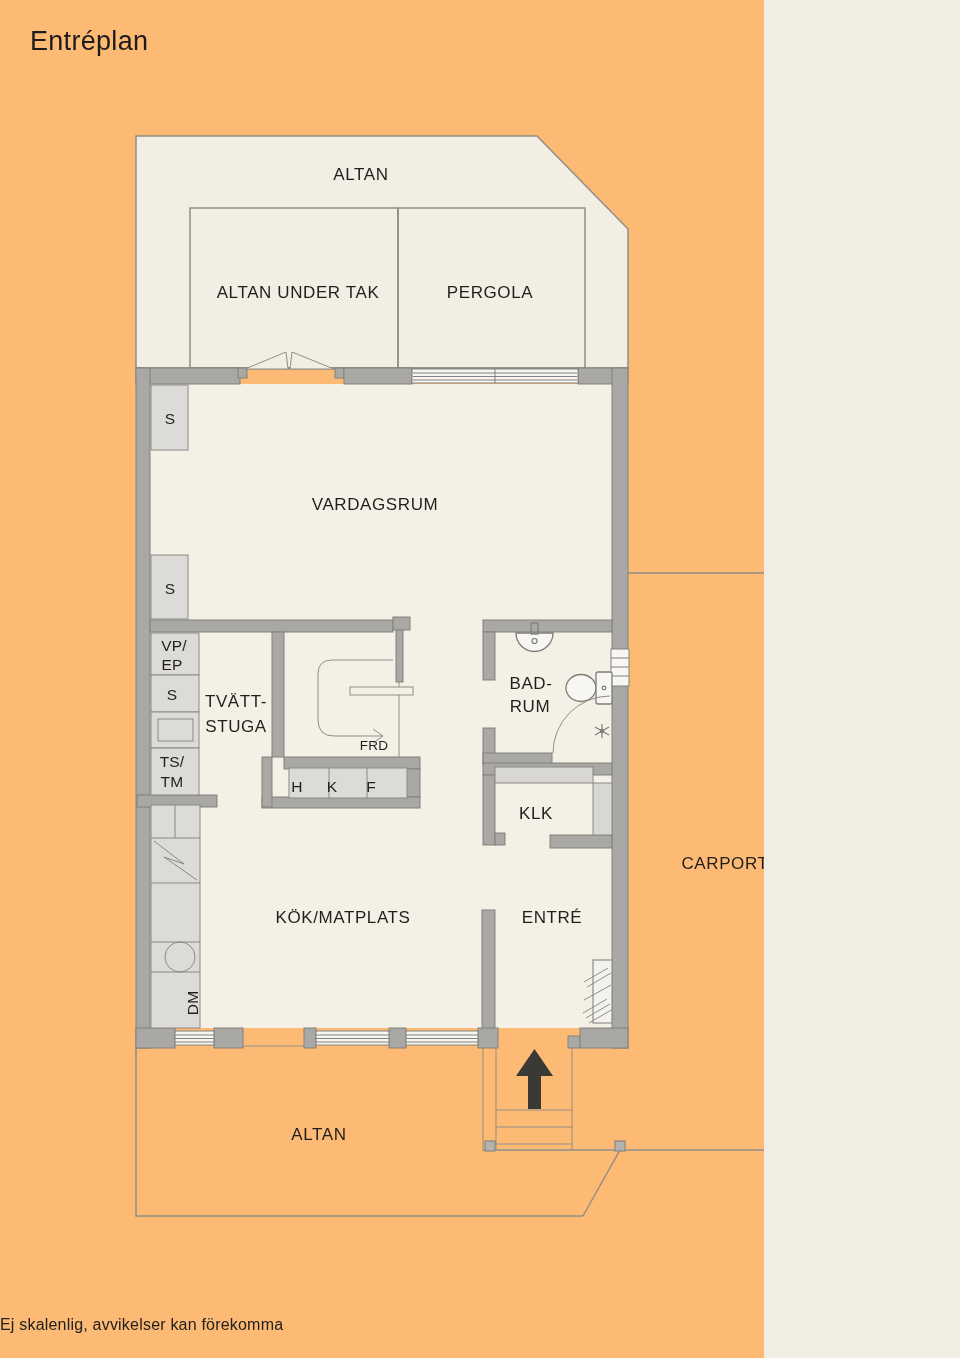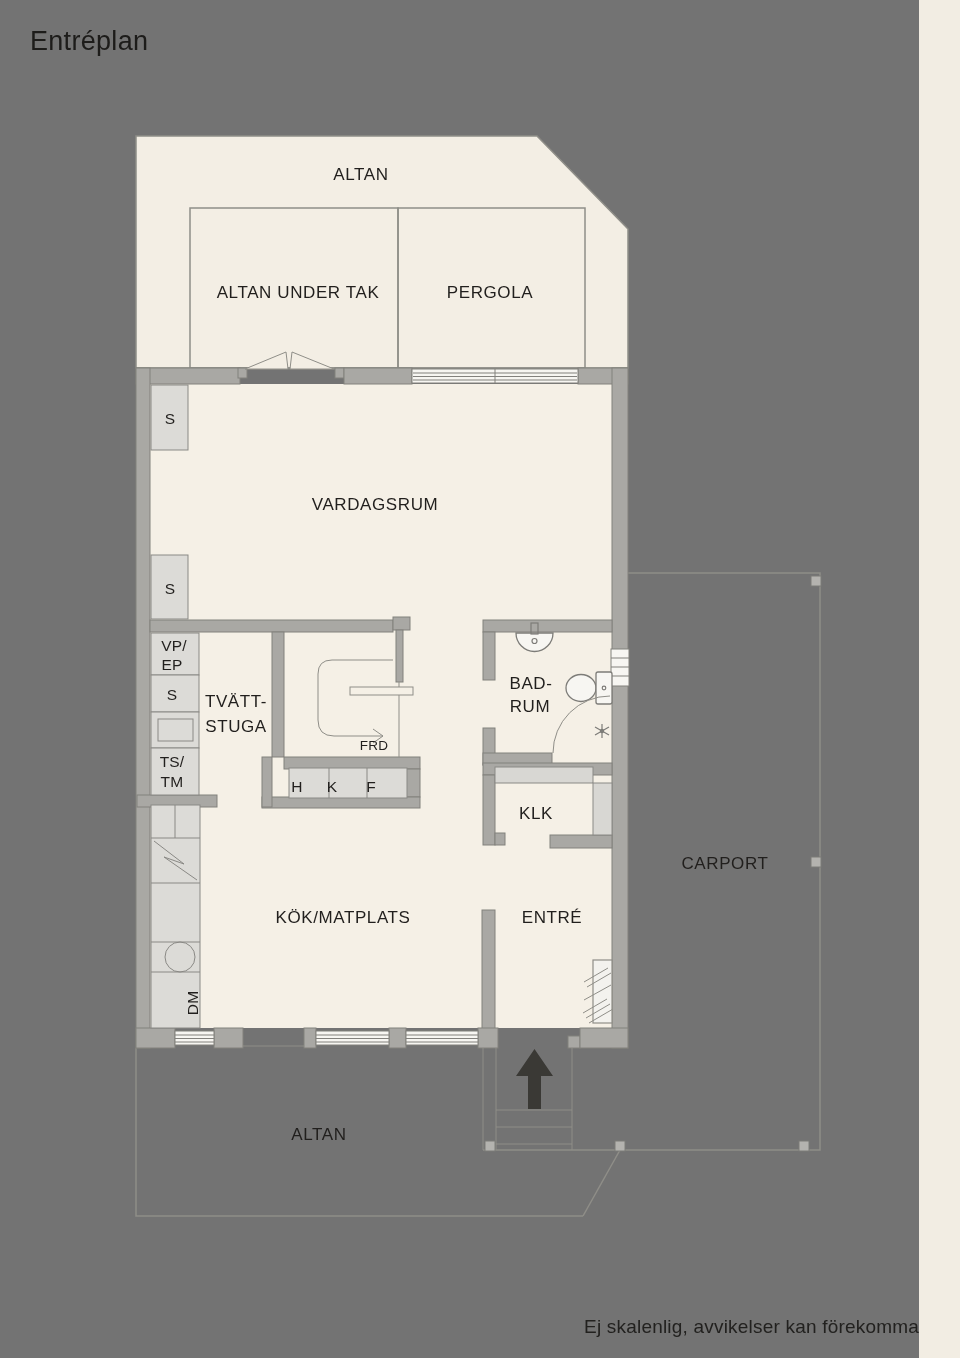--- a/index.html
+++ b/index.html
@@ -1,19 +1,19 @@
 <!DOCTYPE html>
 <html><head>
 <meta charset="utf-8">
 <style>
   html,body{margin:0;padding:0;}
   body{background:#f2ede3;font-family:"Liberation Sans",sans-serif;}
-  .page{position:relative;width:892px;height:1358px;background:#737373;overflow:hidden;padding-left:27px;}
+  .page{position:relative;width:764px;height:1358px;background:#fdba74;overflow:hidden;}
   .page-title{position:absolute;left:30px;top:26px;font-size:27px;font-weight:400;color:#1d1c1a;letter-spacing:0.3px;}
-  .footer-note{position:absolute;left:0;top:1316px;width:100%;text-align:right;font-size:19px;color:#22211f;letter-spacing:0.2px;}
+  .footer-note{position:absolute;left:0;top:1316px;width:100%;text-align:left;font-size:16px;color:#22211f;letter-spacing:0.2px;}
   svg.plan{position:absolute;left:0;top:0;}
   .wall{fill:#a9a8a4;stroke:#82817d;stroke-width:1;}
   .thin{fill:none;stroke:#8f8e88;stroke-width:1.5;}
   .thin1{fill:none;stroke:#8f8e88;stroke-width:1;}
   .box{fill:#dcdbd7;stroke:#8a8985;stroke-width:1;}
   .boxline{fill:none;stroke:#8a8985;stroke-width:1;}
   .win{fill:#f7f6f2;stroke:#82817d;stroke-width:1;}
   .winline{fill:none;stroke:#82817d;stroke-width:1;}
   .fix{fill:#f7f6f2;stroke:#7d7c78;stroke-width:1.3;}
   .fixline{fill:none;stroke:#7d7c78;stroke-width:1.2;}

